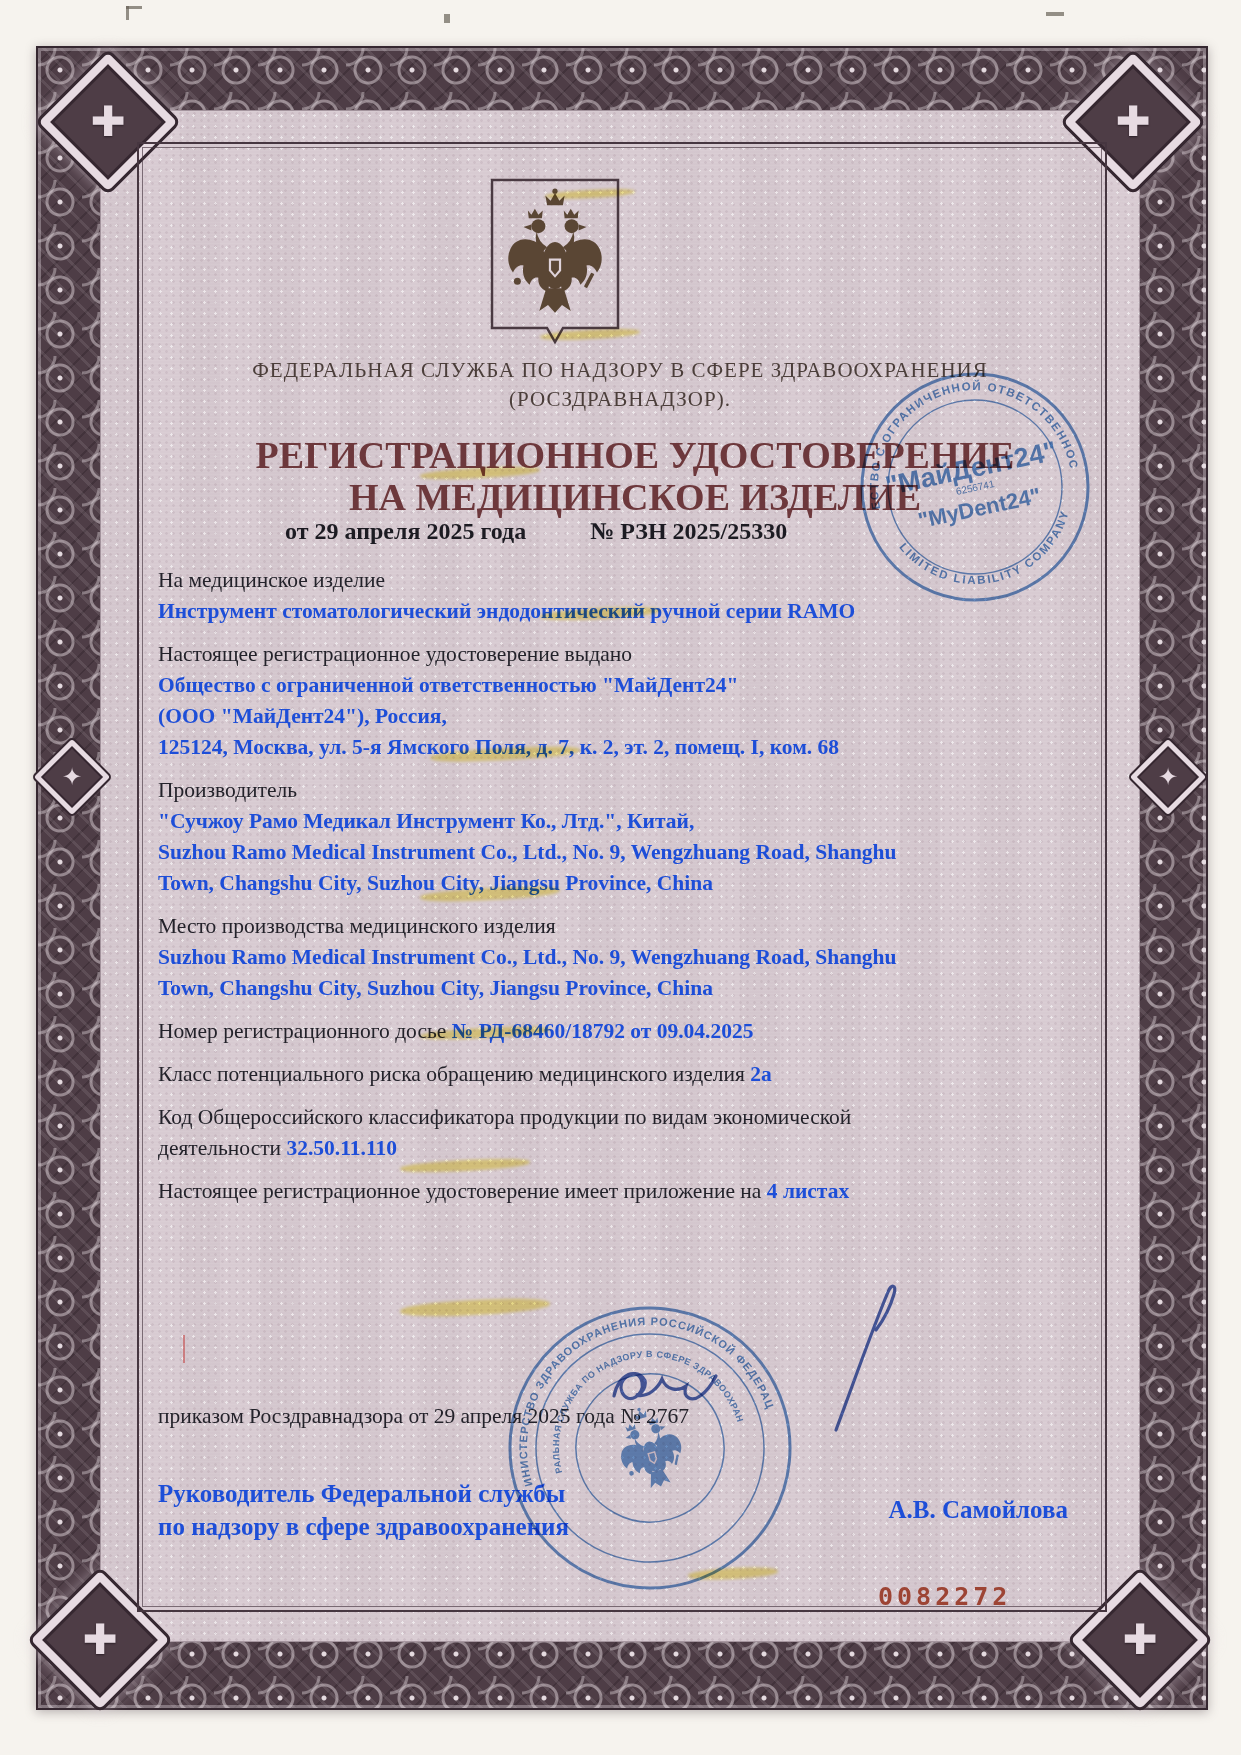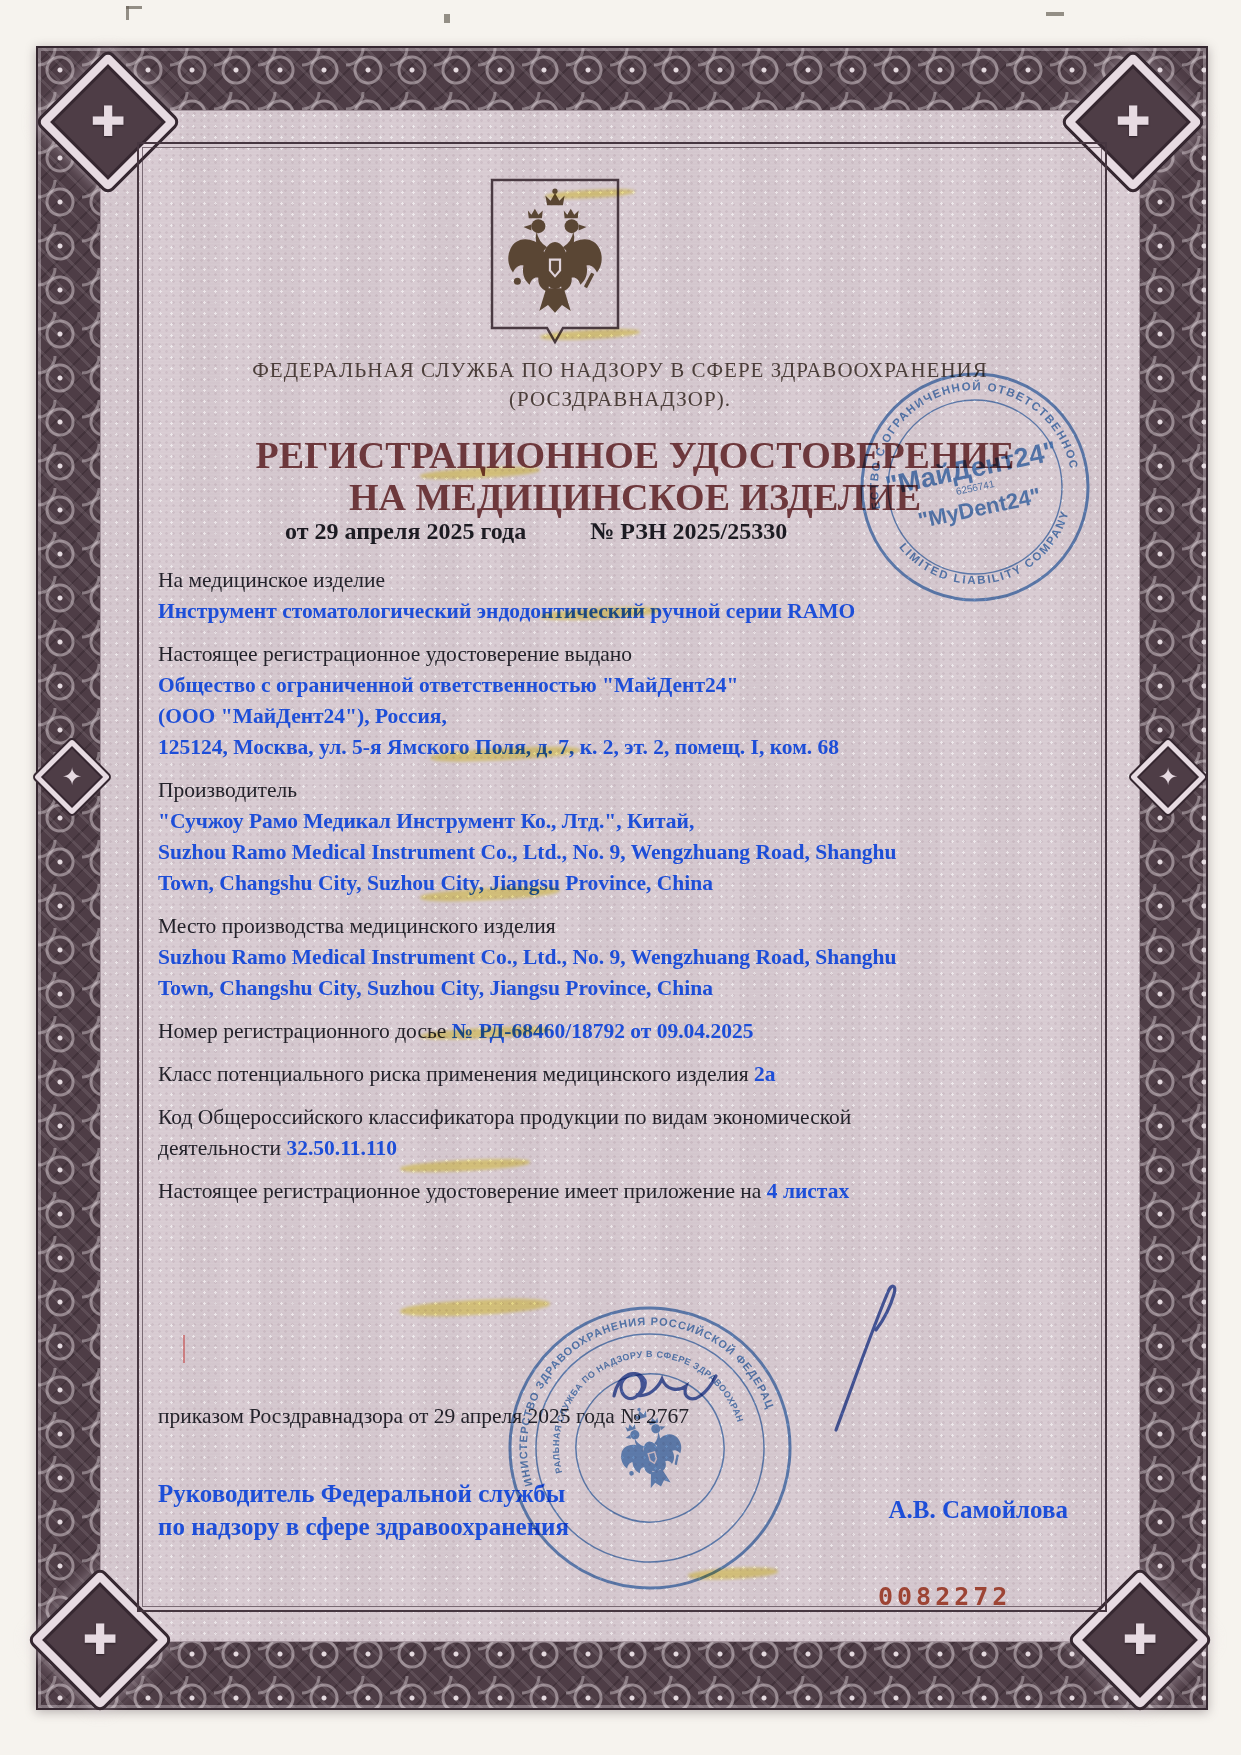--- a/index.html
+++ b/index.html
@@ -197,21 +197,21 @@
     </p>
     <p>
       <span>Место производства медицинского изделия</span><br>
       <b>Suzhou Ramo Medical Instrument Co., Ltd., No. 9, Wengzhuang Road, Shanghu</b><br>
       <b>Town, Changshu City, Suzhou City, Jiangsu Province, China</b>
     </p>
     <p>
       <span>Номер регистрационного досье </span><b>№ РД-68460/18792 от 09.04.2025</b>
     </p>
     <p>
-      <span>Класс потенциального риска применения медицинского изделия </span><b>2а</b>
+      <span>Класс потенциального риска обращению медицинского изделия </span><b>2а</b>
     </p>
     <p>
       <span>Код Общероссийского классификатора продукции по видам экономической</span><br>
       <span>деятельности </span><b>32.50.11.110</b>
     </p>
     <p>
       <span>Настоящее регистрационное удостоверение имеет приложение на </span><b>4 листах</b>
     </p>
   </div>
 

